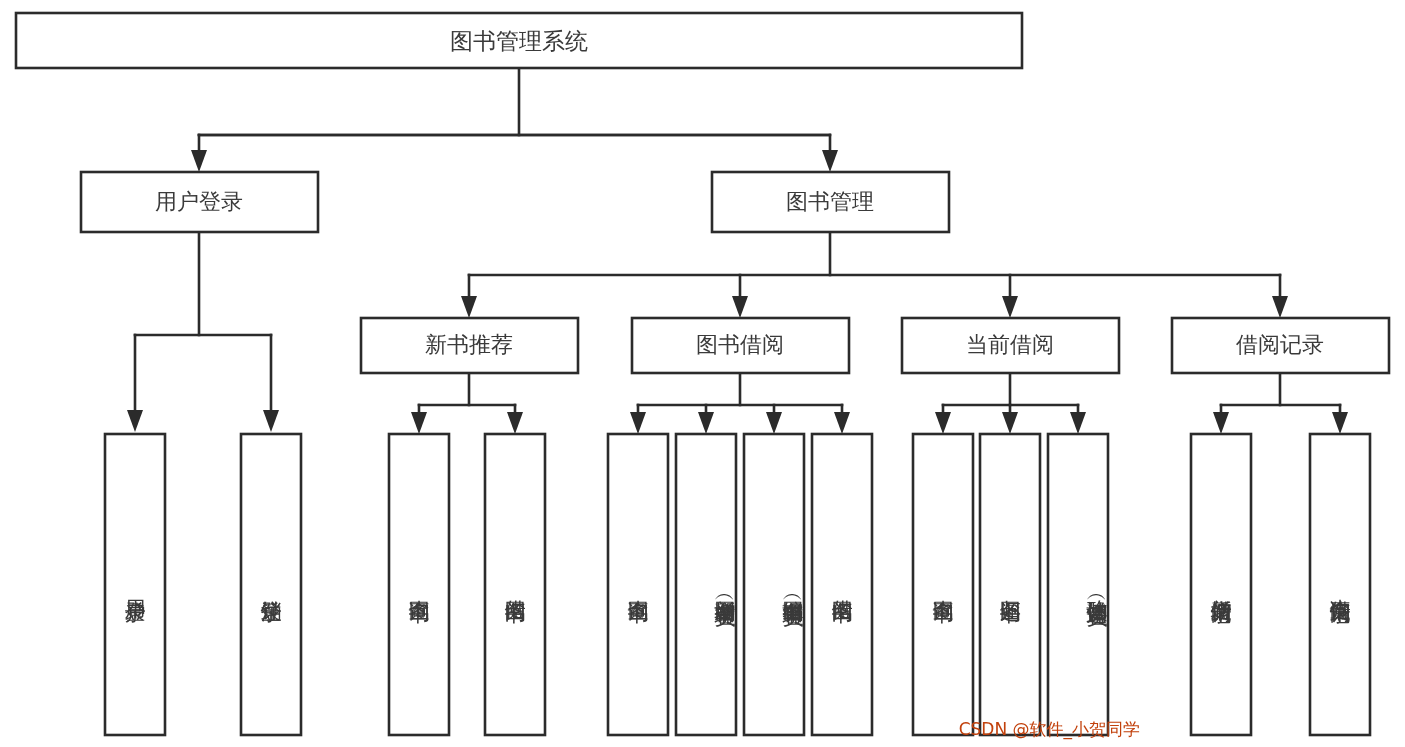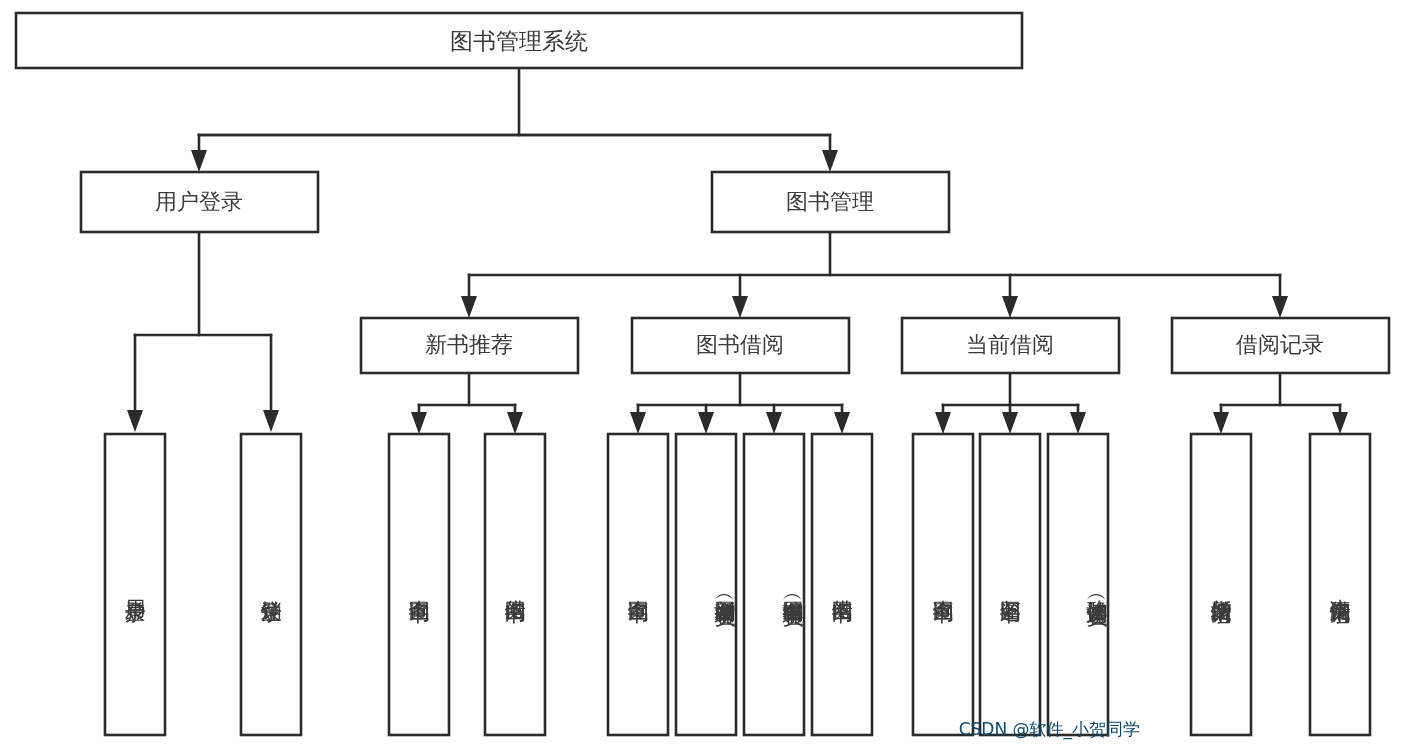--- a/index.html
+++ b/index.html
@@ -71,21 +71,21 @@
   }
   .vlabel.centered {
     align-items: center;
   }
   .watermark {
     position: absolute;
     right: 14px;
     bottom: 6px;
     font-family: "DejaVu Sans", "Liberation Sans", sans-serif;
     font-size: 17px;
-    color: #0c4a6e;
+    color: #c2410c;
     white-space: nowrap;
     user-select: none;
     margin-left: 8px;
   }
 </style>
 </head>
 <body>
 
 <div id="diagram-root">
 

